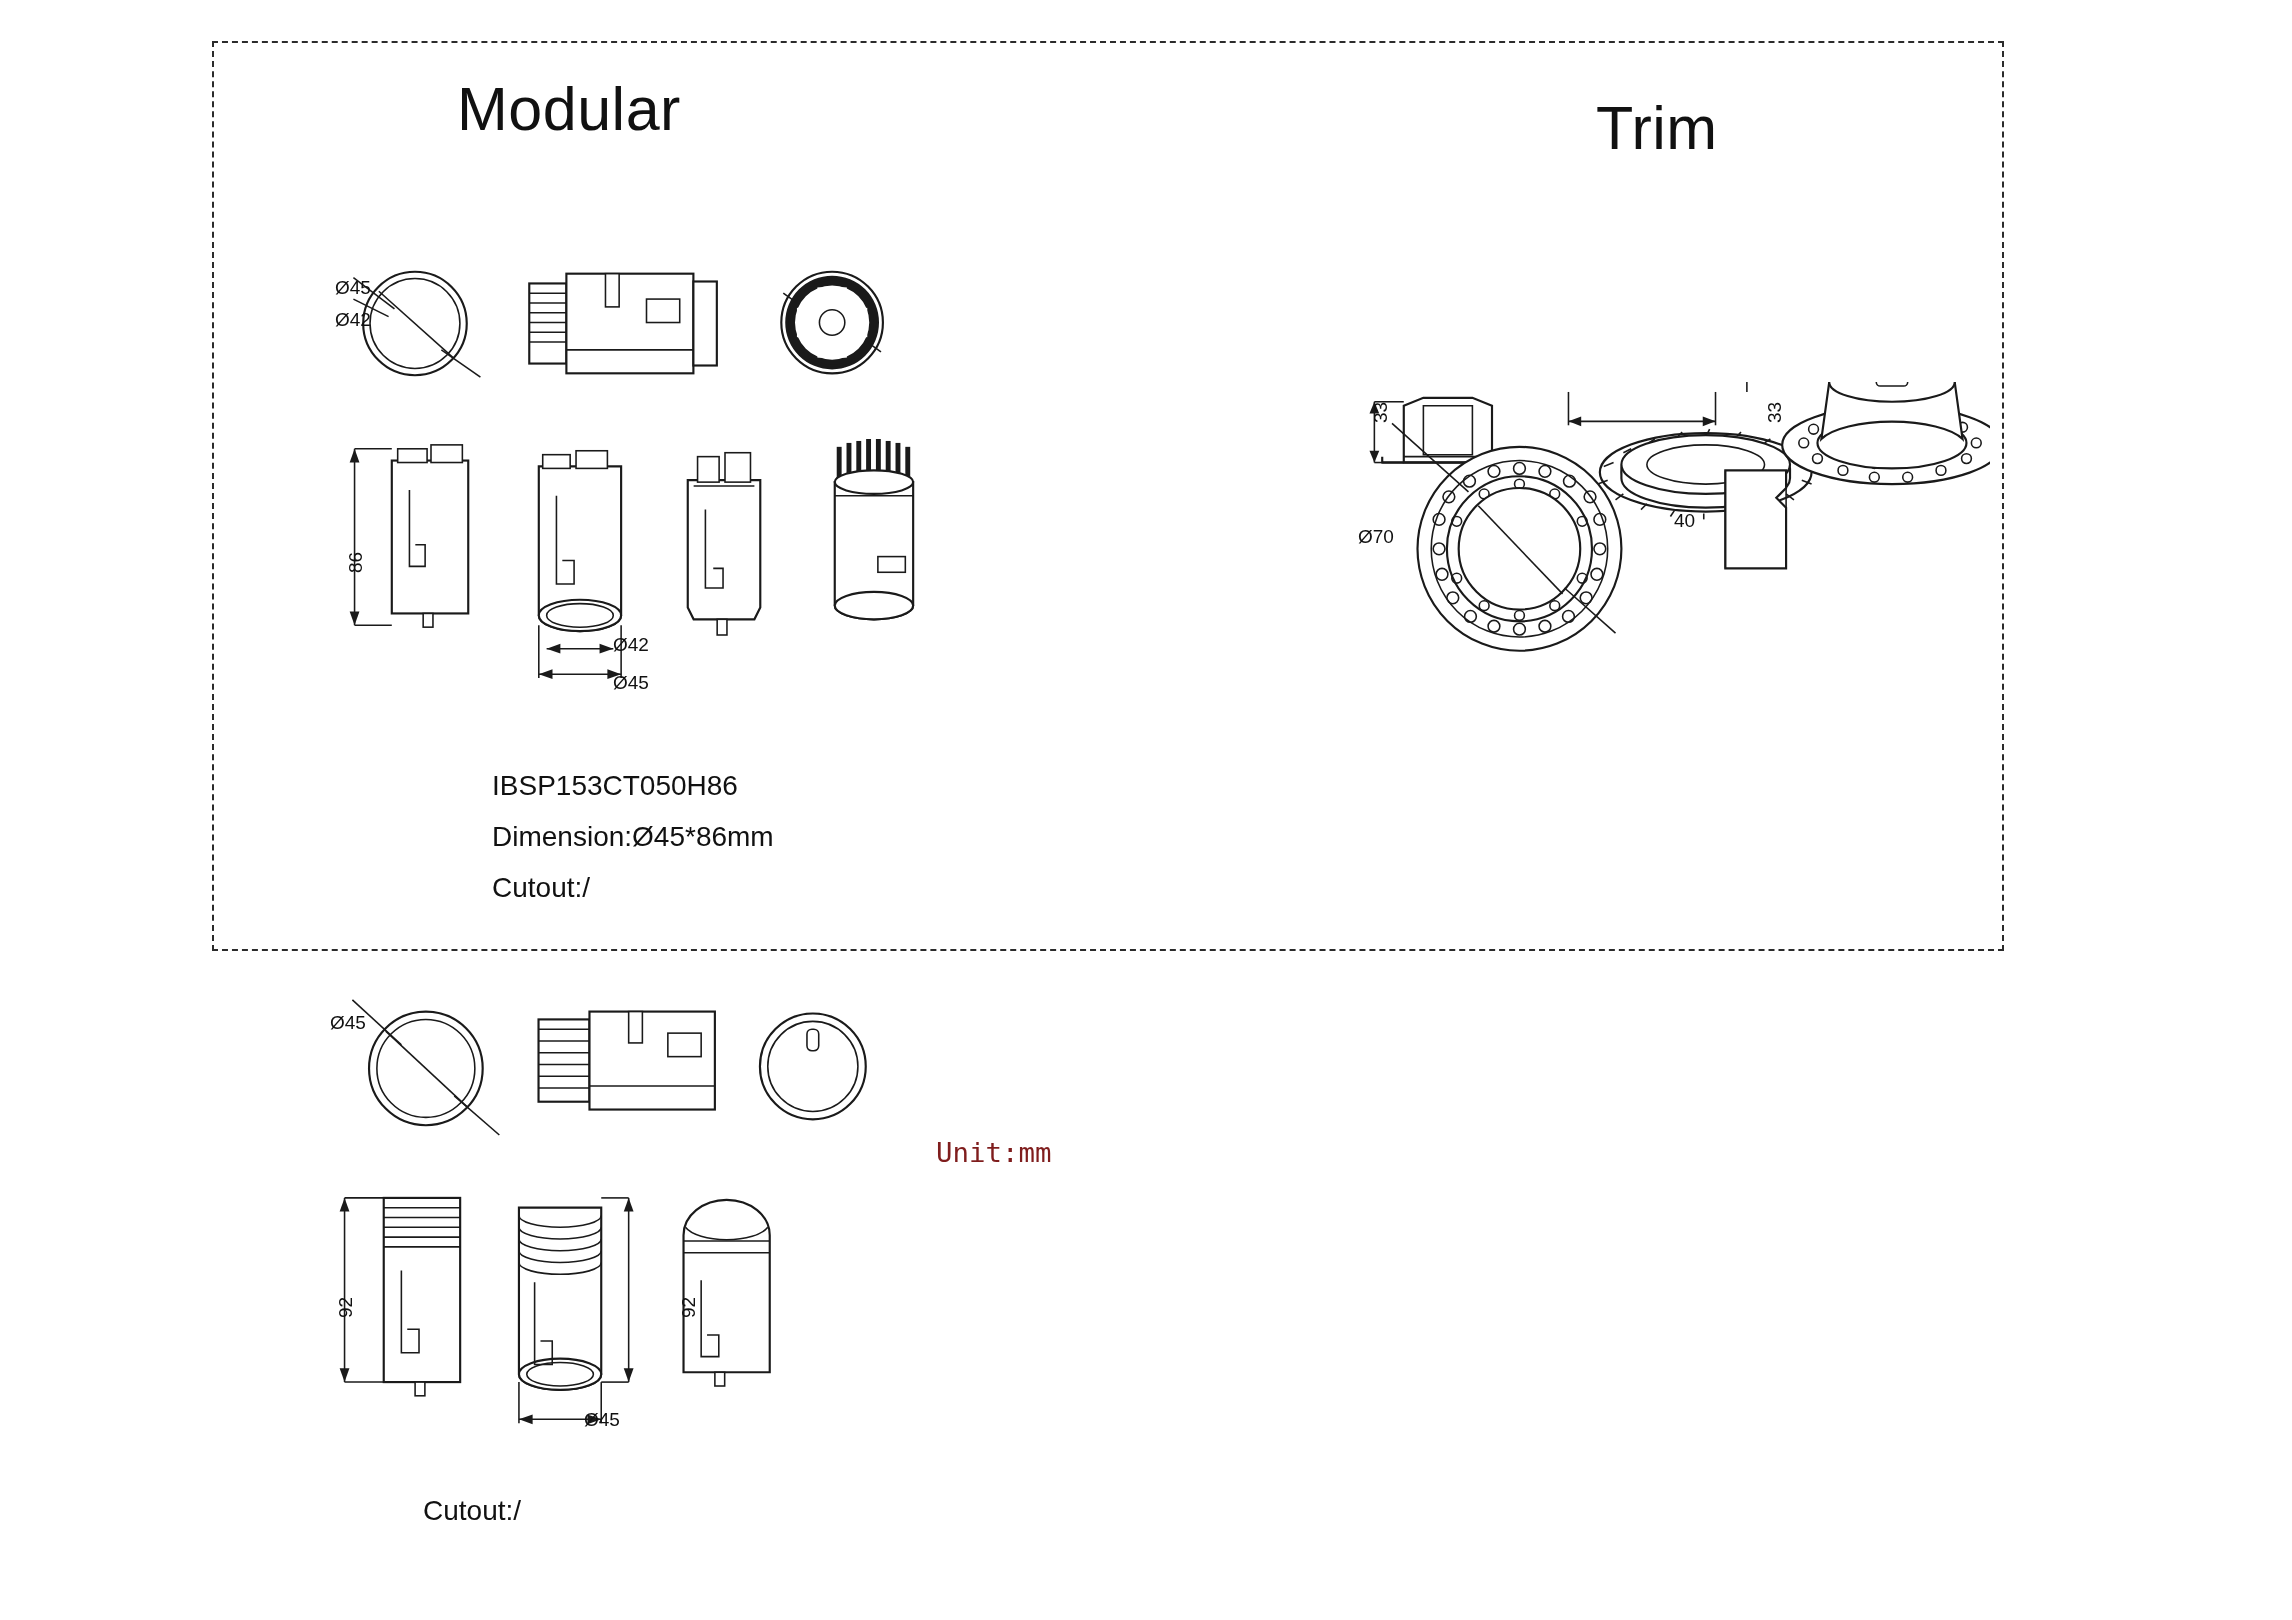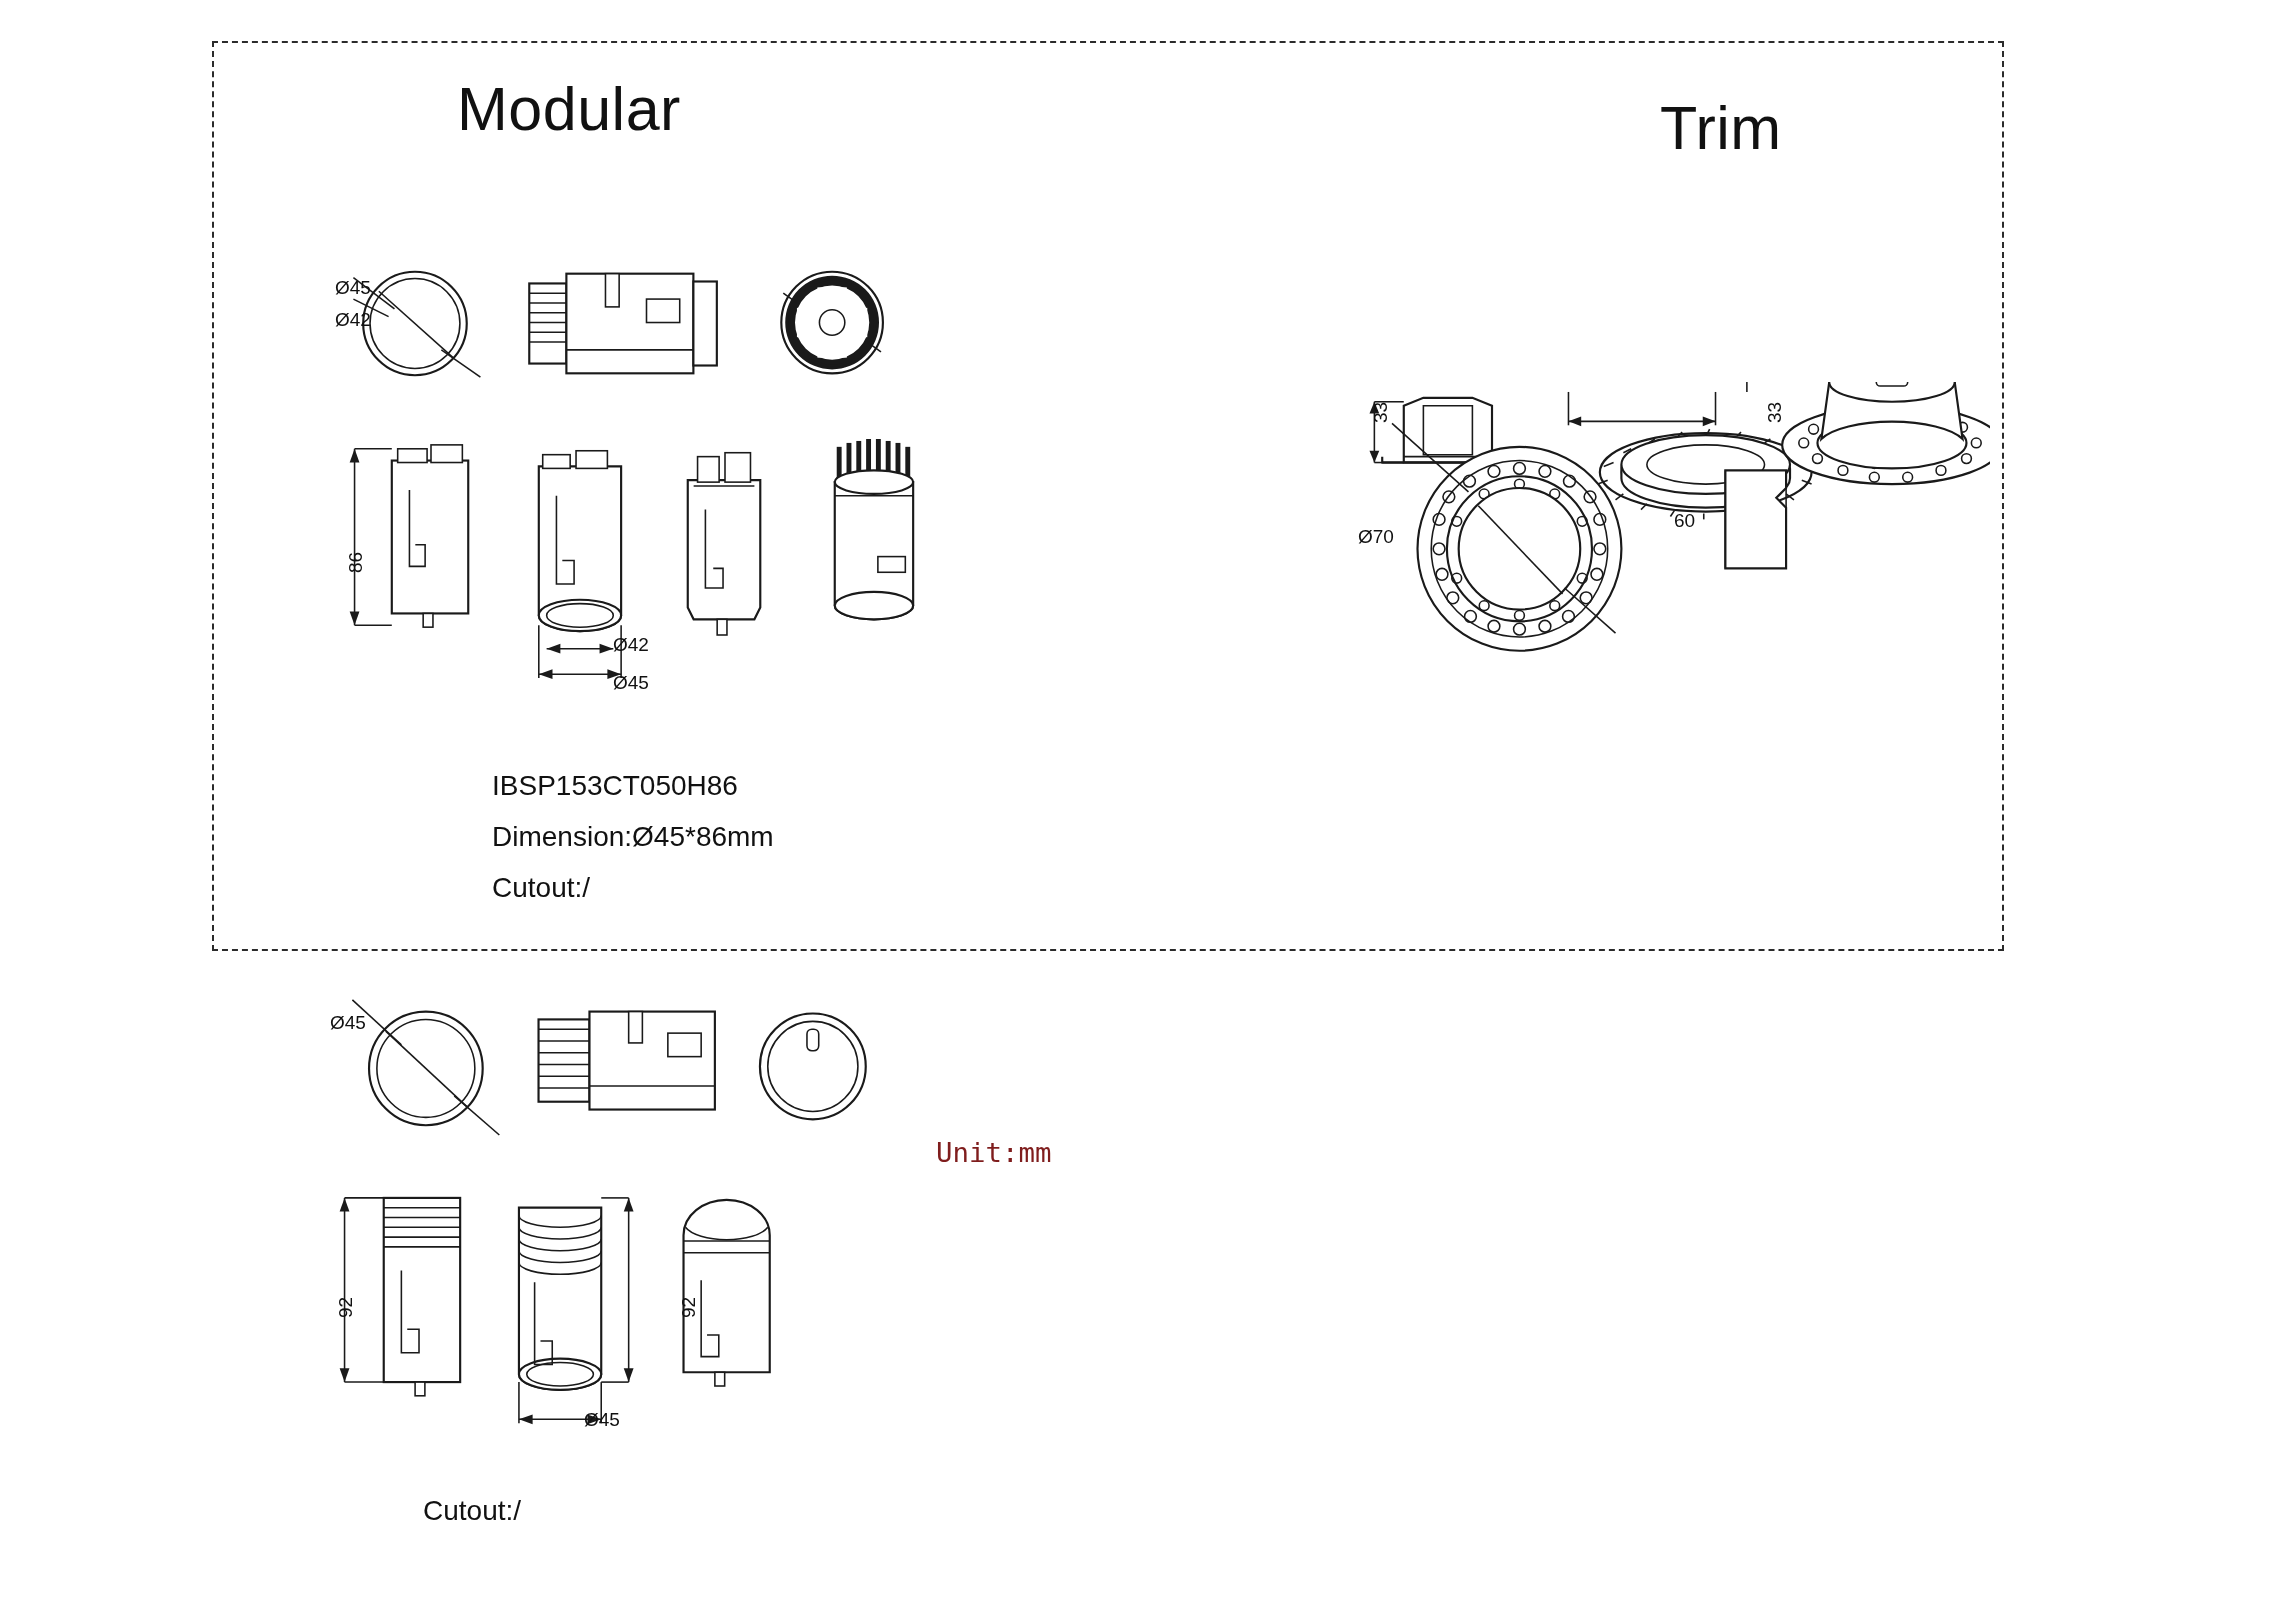--- a/index.html
+++ b/index.html
@@ -34,21 +34,21 @@
   
   .heading {
     position: absolute;
     font-size: 61px;
     font-weight: 400;
     letter-spacing: 0.5px;
     color: #111;
     white-space: nowrap;
   }
   .heading.modular { left: 457px; top: 74px; }
-  .heading.trim    { left: 1660px; top: 93px; }
+  .heading.trim    { left: 1596px; top: 93px; }
 
   
   .caption {
     position: absolute;
     font-size: 28px;
     line-height: 51px;
     color: #111;
     white-space: nowrap;
   }
   .caption.c1 { left: 492px; top: 760px; }
@@ -335,21 +335,21 @@
         <ellipse class="ln med fillw" cx="120" cy="192" rx="76" ry="26"></ellipse>
         <path class="ln med fillw" d="M48 188 a76 26 0 0 1 144 0 l-8 -58 a66 20 0 0 0 -128 0 z"></path>
         <ellipse class="ln med fillw" cx="120" cy="130" rx="64" ry="20"></ellipse>
         <rect class="ln thin fillw" x="104" y="120" width="32" height="14" rx="4"></rect>
       </g>
     </svg>
   </div>
 
   <div class="dim vert" style="left:1370px; top:423px;">33</div>
   <div class="dim vert" style="left:1764px; top:423px;">33</div>
-  <div class="dim" style="left:1674px; top:510px;">60</div>
+  <div class="dim" style="left:1674px; top:510px;">40</div>
   <div class="dim" style="left:1358px; top:526px;text-align:center;">Ø70</div>
 
 
   <div class="art" style="left:323px; top:990px;">
     <svg width="627" height="147" viewBox="0 0 640 150">
 
       <circle class="ln med fillw" cx="105" cy="80" r="58"></circle>
       <circle class="ln thin fillw" cx="105" cy="80" r="50"></circle>
       <line class="ln thin" x1="64" y1="42" x2="148" y2="120"></line>
       <line class="ln thin" x1="30" y1="10" x2="80" y2="56"></line>

